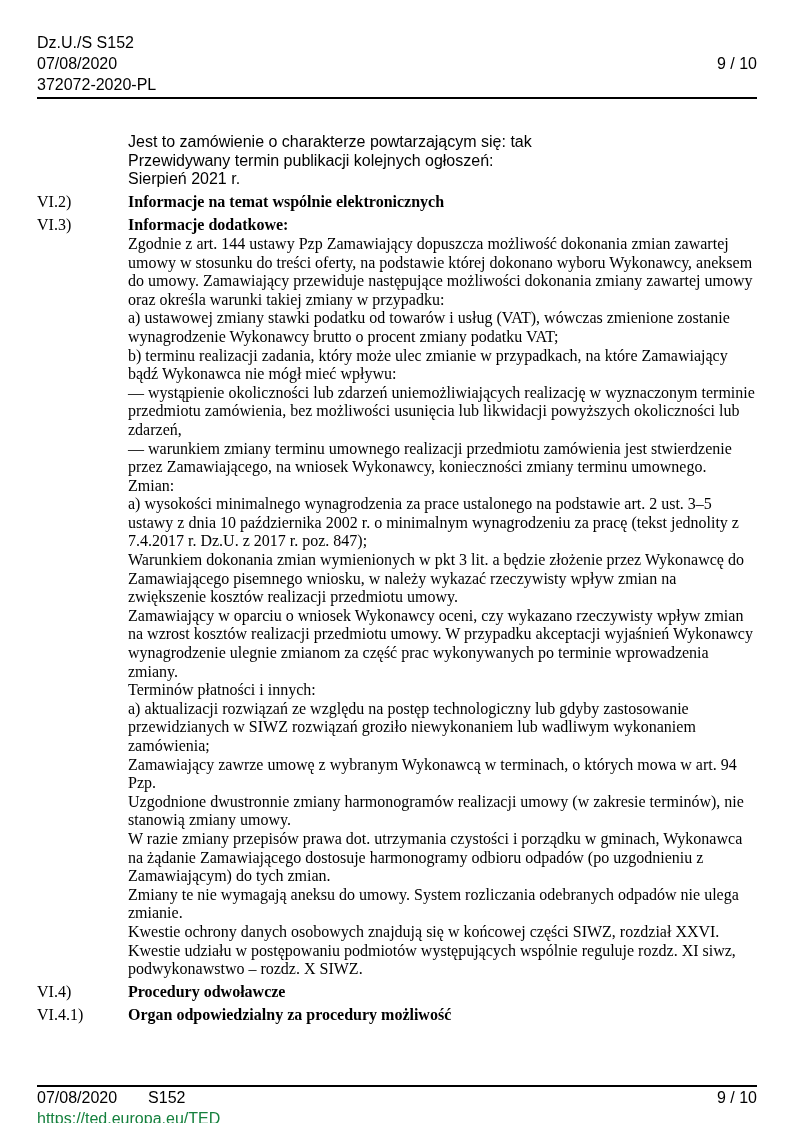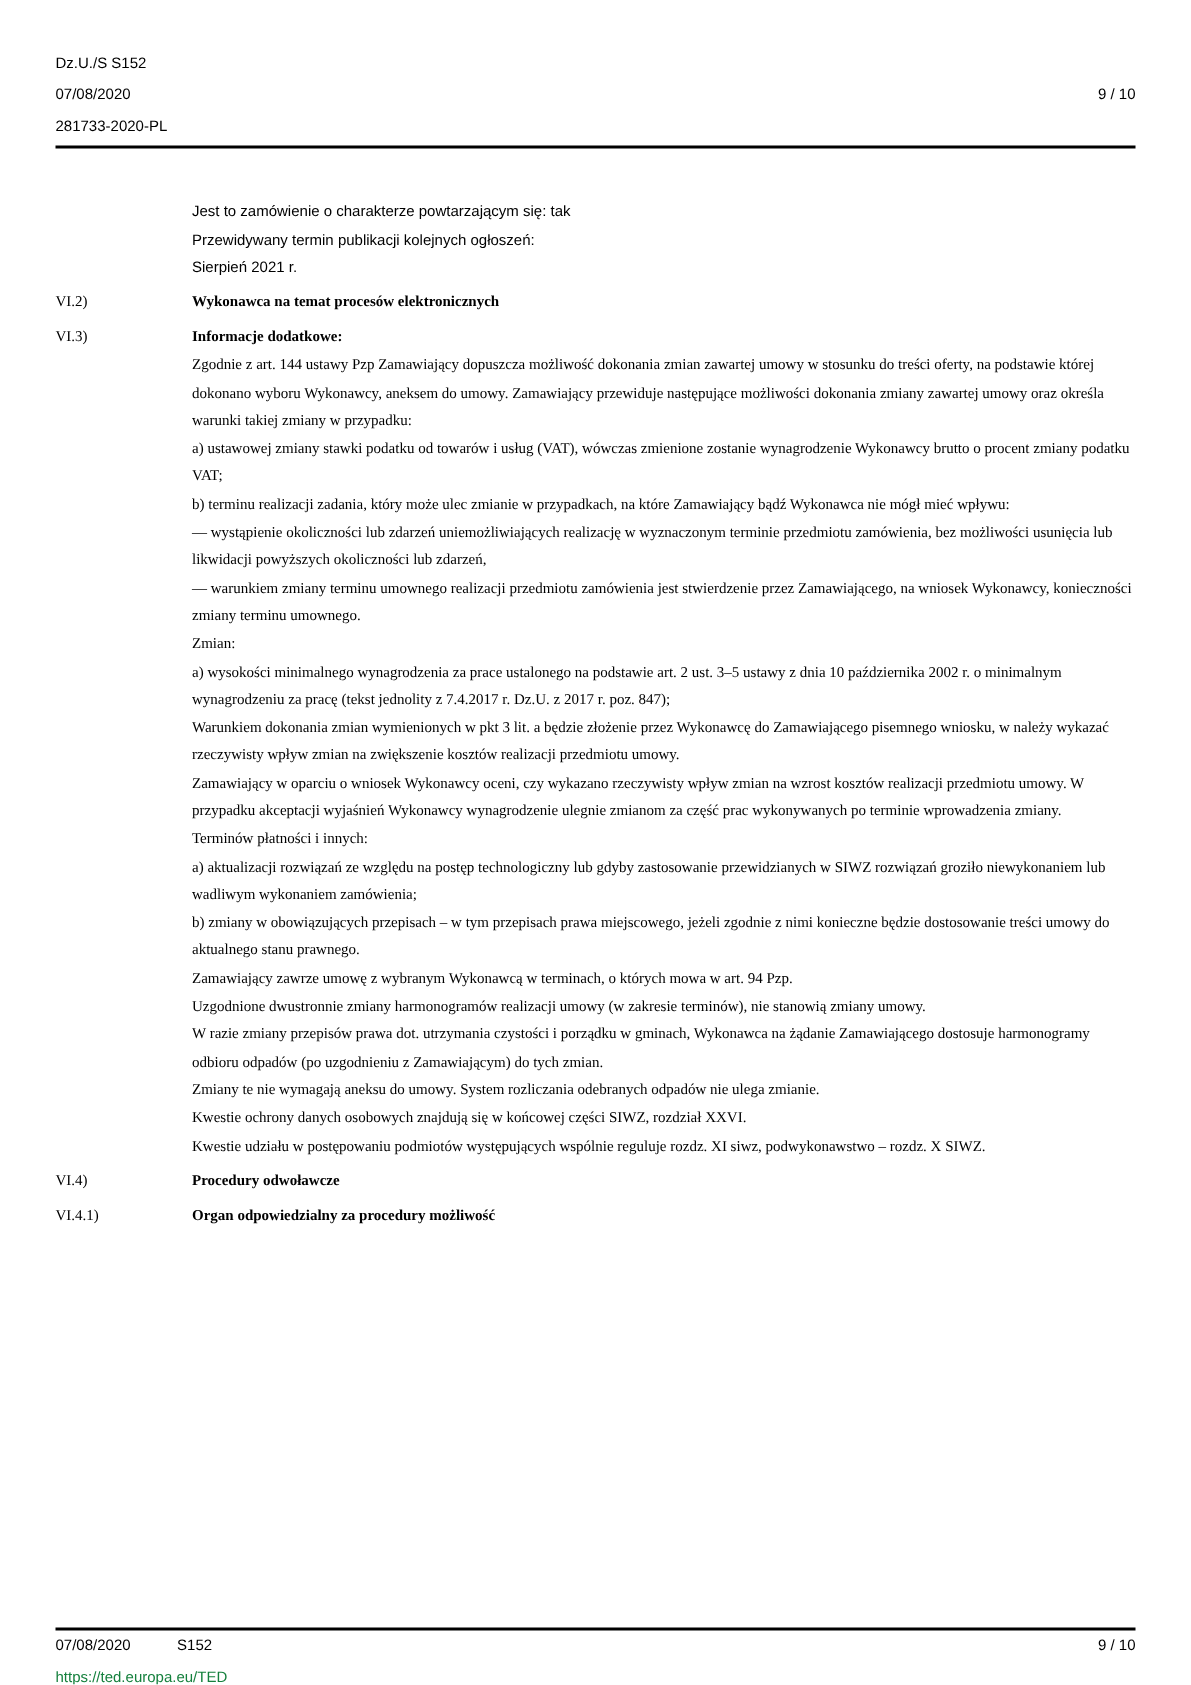--- a/index.html
+++ b/index.html
@@ -1,21 +1,21 @@
 <!DOCTYPE html>
 <html lang="pl"><head>
 <meta charset="utf-8">
 <style>
   html,body { margin:0; padding:0; background:#ffffff; }
   .page {
     position:relative;
     width:794px; height:1123px;
     background:#ffffff; color:#000000;
     font-family:"Liberation Sans", sans-serif;
-    font-size:10px;
+    font-size:16px;
     box-sizing:border-box;
     padding:32px 37px 0 37px;
     overflow:hidden;
   }
   
   .hdr { line-height:21px; }
   .hdr-row { display:flex; justify-content:space-between; }
   .rule {
     border:none; border-top:2px solid #000000;
     margin:2px 0 0 0; height:0;
@@ -38,61 +38,60 @@
 <body>
 
 <div class="page">
 
   <div class="hdr">
     <div>Dz.U./S S152</div>
     <div class="hdr-row">
       <span>07/08/2020</span>
       <span>9 / 10</span>
     </div>
-    <div>281733-2020-PL</div>
+    <div>372072-2020-PL</div>
   </div>
   <hr class="rule">
 
   <div class="main">
 
     <div class="row">
       <div class="label-col"></div>
       <div class="content-col">
 
       <p>Jest to zamówienie o charakterze powtarzającym się: tak</p>
           <p>Przewidywany termin publikacji kolejnych ogłoszeń:</p>
           <p>Sierpień 2021 r.</p>
         </div>
     </div>
 
     <div class="row section">
       <div class="label-col">VI.2)</div>
       <div class="content-col">
-        <div class="section-title">Wykonawca na temat procesów elektronicznych</div>
+        <div class="section-title">Informacje na temat wspólnie elektronicznych</div>
       </div>
     </div>
 
     <div class="row section">
       <div class="label-col">VI.3)</div>
       <div class="content-col">
         <div class="section-title">Informacje dodatkowe:</div>
         <div>
 
         <p>Zgodnie z art. 144 ustawy Pzp Zamawiający dopuszcza możliwość dokonania zmian zawartej umowy w stosunku do treści oferty, na podstawie której dokonano wyboru Wykonawcy, aneksem do umowy. Zamawiający przewiduje następujące możliwości dokonania zmiany zawartej umowy oraz określa warunki takiej zmiany w przypadku:</p>
             <p>a) ustawowej zmiany stawki podatku od towarów i usług (VAT), wówczas zmienione zostanie wynagrodzenie Wykonawcy brutto o procent zmiany podatku VAT;</p>
             <p>b) terminu realizacji zadania, który może ulec zmianie w przypadkach, na które Zamawiający bądź Wykonawca nie mógł mieć wpływu:</p>
             <p>— wystąpienie okoliczności lub zdarzeń uniemożliwiających realizację w wyznaczonym terminie przedmiotu zamówienia, bez możliwości usunięcia lub likwidacji powyższych okoliczności lub zdarzeń,</p>
             <p>— warunkiem zmiany terminu umownego realizacji przedmiotu zamówienia jest stwierdzenie przez Zamawiającego, na wniosek Wykonawcy, konieczności zmiany terminu umownego.</p>
             <p>Zmian:</p>
             <p>a) wysokości minimalnego wynagrodzenia za prace ustalonego na podstawie art. 2 ust. 3–5 ustawy z dnia 10 października 2002 r. o minimalnym wynagrodzeniu za pracę (tekst jednolity z 7.4.2017 r. Dz.U. z 2017 r. poz. 847);</p>
             <p>Warunkiem dokonania zmian wymienionych w pkt 3 lit. a będzie złożenie przez Wykonawcę do Zamawiającego pisemnego wniosku, w należy wykazać rzeczywisty wpływ zmian na zwiększenie kosztów realizacji przedmiotu umowy.</p>
             <p>Zamawiający w oparciu o wniosek Wykonawcy oceni, czy wykazano rzeczywisty wpływ zmian na wzrost kosztów realizacji przedmiotu umowy. W przypadku akceptacji wyjaśnień Wykonawcy wynagrodzenie ulegnie zmianom za część prac wykonywanych po terminie wprowadzenia zmiany.</p>
             <p>Terminów płatności i innych:</p>
             <p>a) aktualizacji rozwiązań ze względu na postęp technologiczny lub gdyby zastosowanie przewidzianych w SIWZ rozwiązań groziło niewykonaniem lub wadliwym wykonaniem zamówienia;</p>
-            <p>b) zmiany w obowiązujących przepisach – w tym przepisach prawa miejscowego, jeżeli zgodnie z nimi konieczne będzie dostosowanie treści umowy do aktualnego stanu prawnego.</p>
             <p>Zamawiający zawrze umowę z wybranym Wykonawcą w terminach, o których mowa w art. 94 Pzp.</p>
             <p>Uzgodnione dwustronnie zmiany harmonogramów realizacji umowy (w zakresie terminów), nie stanowią zmiany umowy.</p>
             <p>W razie zmiany przepisów prawa dot. utrzymania czystości i porządku w gminach, Wykonawca na żądanie Zamawiającego dostosuje harmonogramy odbioru odpadów (po uzgodnieniu z Zamawiającym) do tych zmian.</p>
             <p>Zmiany te nie wymagają aneksu do umowy. System rozliczania odebranych odpadów nie ulega zmianie.</p>
             <p>Kwestie ochrony danych osobowych znajdują się w końcowej części SIWZ, rozdział XXVI.</p>
             <p>Kwestie udziału w postępowaniu podmiotów występujących wspólnie reguluje rozdz. XI siwz, podwykonawstwo – rozdz. X SIWZ.</p>
           </div>
       </div>
     </div>
 

